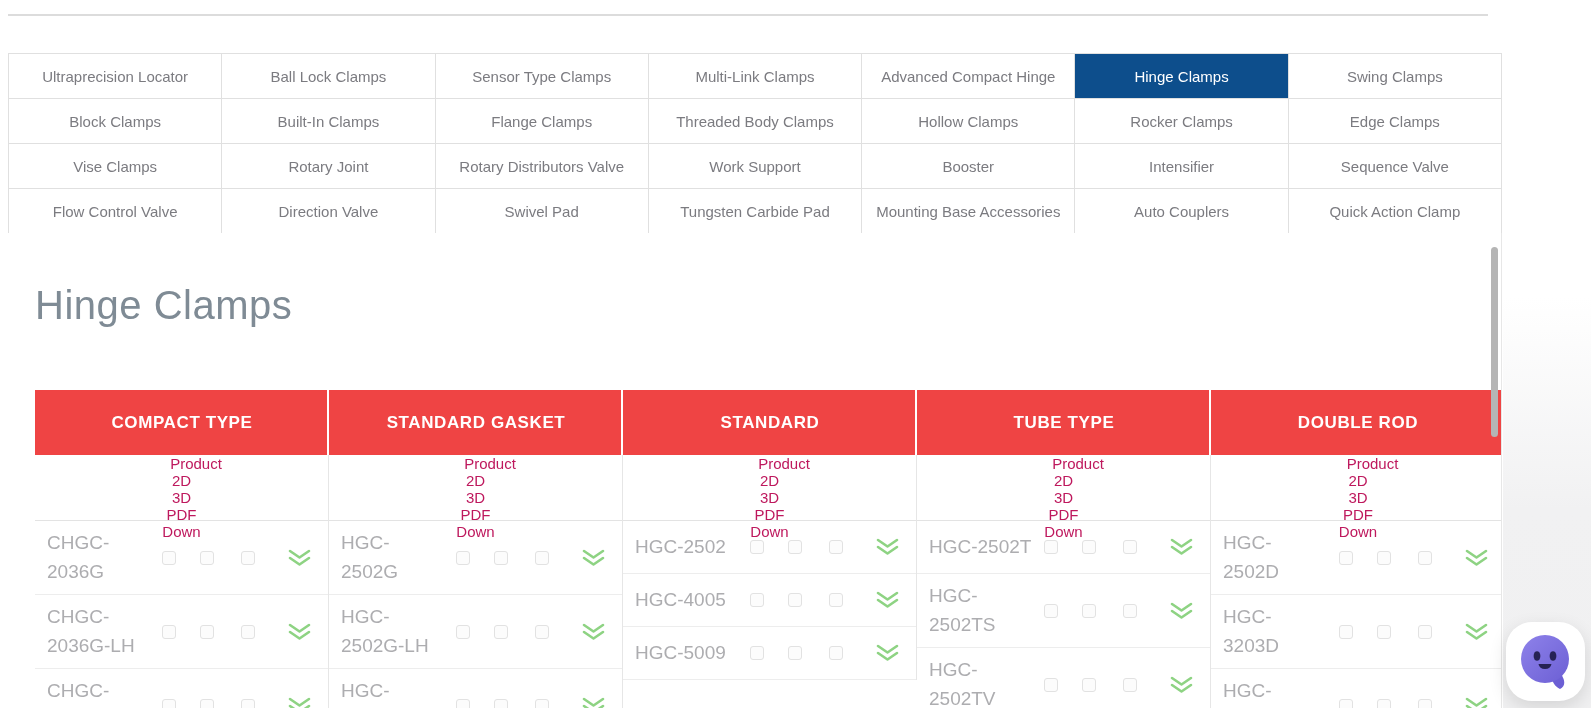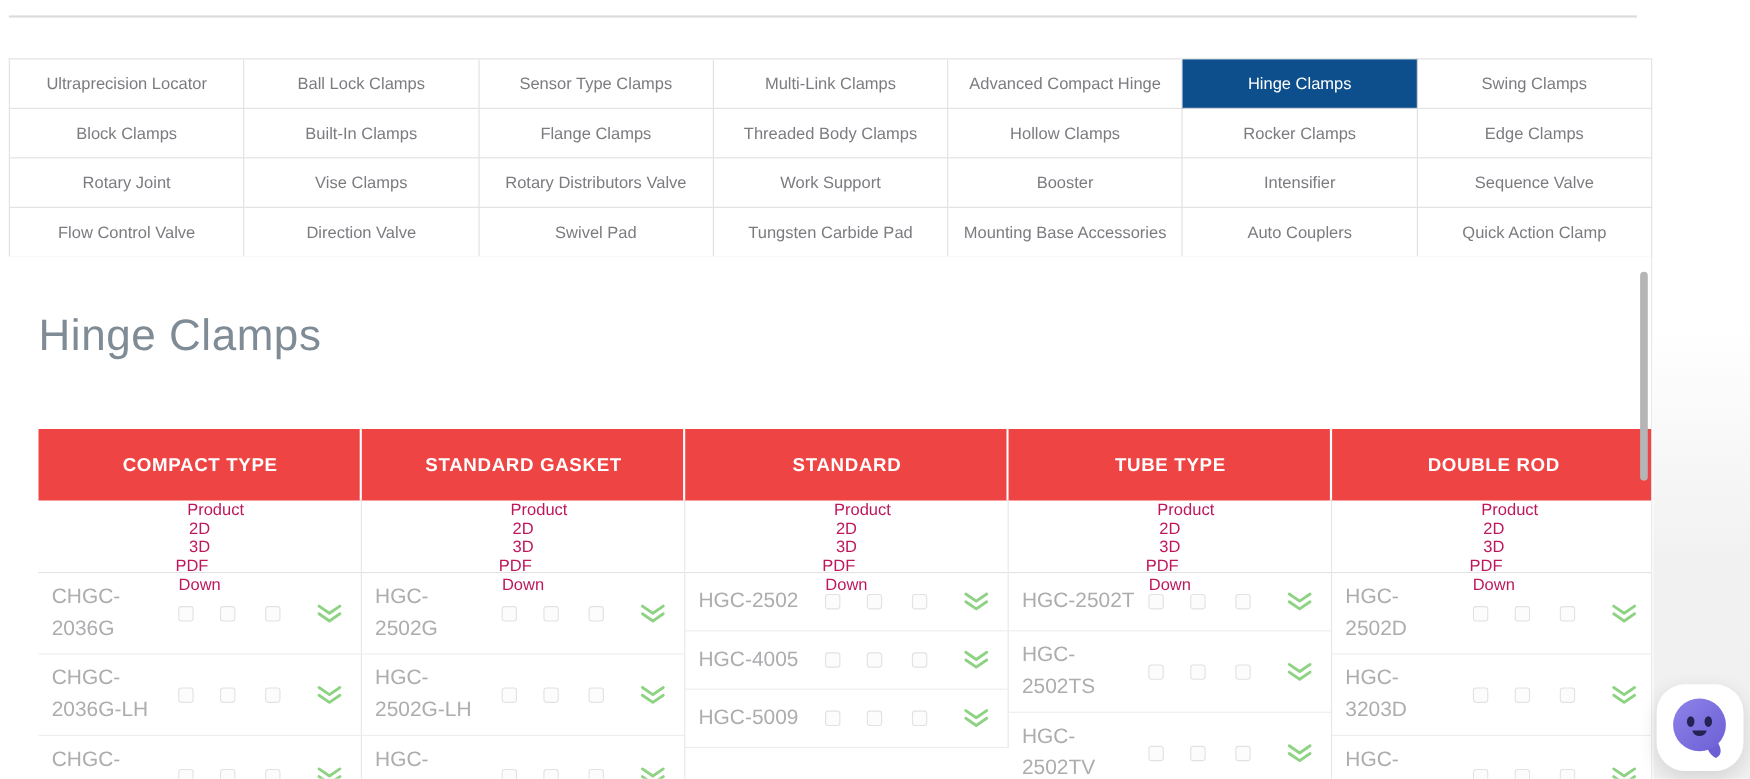--- a/index.html
+++ b/index.html
@@ -26,21 +26,21 @@
   .group { width:294px; flex:0 0 294px; display:flex; flex-direction:column; }
   .ghead { height:65px; background:#ef4444; color:#fff; display:flex; align-items:center;
     justify-content:center; font-size:17px; font-weight:700; letter-spacing:0.6px;
     box-shadow:inset -2px 0 0 #ffffff; }
   .gbody { border-right:1px solid #e6e6e6; }
   .group:last-child .gbody { border-right:none; }
   .subhead { height:66px; display:flex; align-items:center; border-bottom:1px solid #e3e3e3;
     color:#be185d; font-size:15px;flex-direction:column; }
   .sh-name { flex:1; padding-left:29px; }
   .slot2 { width:38px; text-align:center; } .slot3 { width:38px; text-align:center; }
-  .slotp { width:44px; text-align:left; } .slotd { width:58px; text-align:center; }
+  .slotp { width:44px; text-align:center; } .slotd { width:58px; text-align:center; }
   .row { display:flex; align-items:center; min-height:53px; border-bottom:1px solid #ededed;
     padding:8px 0; }
   .pname { flex:1; padding-left:12px; font-size:19px; color:#adadb0; line-height:1.5;
     word-break:break-word; }
   .cslot { width:38px; display:flex; justify-content:center; }
   .cslot.p { width:44px; } .cslot.d { width:58px; }
   .cb { width:14px; height:14px; border:1px solid #e2e2e2; border-radius:3px;
     background:#fcfcfc; cursor:pointer; display:inline-block; }
   .chev { cursor:pointer; display:inline-flex; }
 
@@ -70,22 +70,22 @@
     <div class="tab">Advanced Compact Hinge</div>
     <div class="tab selected">Hinge Clamps</div>
     <div class="tab">Swing Clamps</div>
     <div class="tab">Block Clamps</div>
     <div class="tab">Built-In Clamps</div>
     <div class="tab">Flange Clamps</div>
     <div class="tab">Threaded Body Clamps</div>
     <div class="tab">Hollow Clamps</div>
     <div class="tab">Rocker Clamps</div>
     <div class="tab">Edge Clamps</div>
+    <div class="tab">Vise Clamps</div>
     <div class="tab">Rotary Joint</div>
-    <div class="tab">Vise Clamps</div>
     <div class="tab">Rotary Distributors Valve</div>
     <div class="tab">Work Support</div>
     <div class="tab">Booster</div>
     <div class="tab">Intensifier</div>
     <div class="tab">Sequence Valve</div>
     <div class="tab">Flow Control Valve</div>
     <div class="tab">Direction Valve</div>
     <div class="tab">Swivel Pad</div>
     <div class="tab">Tungsten Carbide Pad</div>
     <div class="tab">Mounting Base Accessories</div>

